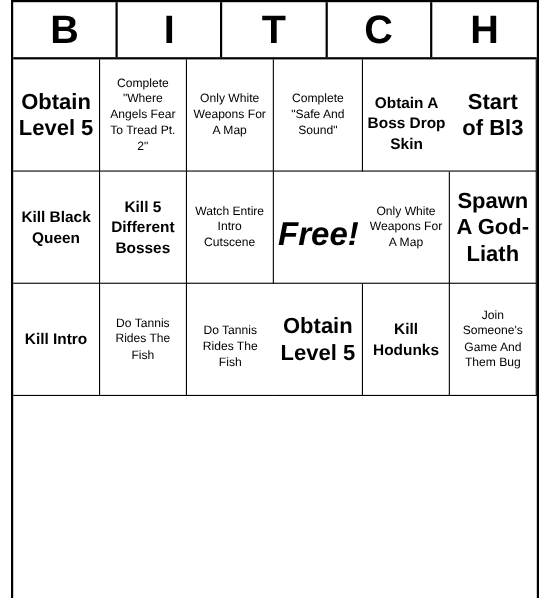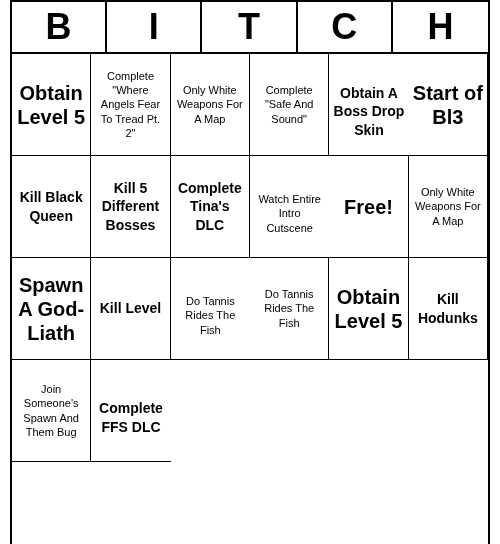--- a/index.html
+++ b/index.html
@@ -64,22 +64,23 @@
       font-size: 20px;
       font-weight: bold;
       line-height: 1.2;
     }
     .cell-text.medium {
       font-size: 14px;
       font-weight: bold;
       line-height: 1.3;
     }
     .cell-text.free {
-      font-size: 20px;
+      font-size: 30px;
       font-weight: bold;
+      font-style: italic;
     }
   </style>
 </head>
 <body>
 
 <div class="bingo-container">
   <div class="header-row">
   <div class="header-cell">B</div>
       <div class="header-cell">I</div>
       <div class="header-cell">T</div>
@@ -105,49 +106,43 @@
       <div class="cell">
         <span class="cell-text large">Start of Bl3</span>
       </div>
       <div class="cell">
         <span class="cell-text medium">Kill Black Queen</span>
       </div>
       <div class="cell">
         <span class="cell-text medium">Kill 5 Different Bosses</span>
       </div>
       <div class="cell">
-        <span class="cell-text medium">Complete Tina's DLC</span>
-      </div>
-      <div class="cell">
         <span class="cell-text">Watch Entire Intro Cutscene</span>
       </div>
       <div class="cell">
         <span class="cell-text free">Free!</span>
       </div>
       <div class="cell">
         <span class="cell-text">Only White Weapons For A Map</span>
       </div>
       <div class="cell">
         <span class="cell-text large">Spawn A God-Liath</span>
       </div>
       <div class="cell">
-        <span class="cell-text medium">Kill Level</span>
+        <span class="cell-text medium">Kill Intro</span>
       </div>
       <div class="cell">
         <span class="cell-text">Do Tannis Rides The Fish</span>
       </div>
       <div class="cell">
         <span class="cell-text">Do Tannis Rides The Fish</span>
       </div>
       <div class="cell">
         <span class="cell-text large">Obtain Level 5</span>
       </div>
       <div class="cell">
         <span class="cell-text medium">Kill Hodunks</span>
       </div>
       <div class="cell">
-        <span class="cell-text">Join Someone's Spawn And Them Bug</span>
-      </div>
-      <div class="cell">
-        <span class="cell-text medium">Complete FFS DLC</span>
+        <span class="cell-text">Join Someone's Game And Them Bug</span>
       </div>
     </div>
 </div>
 
 </body></html>

